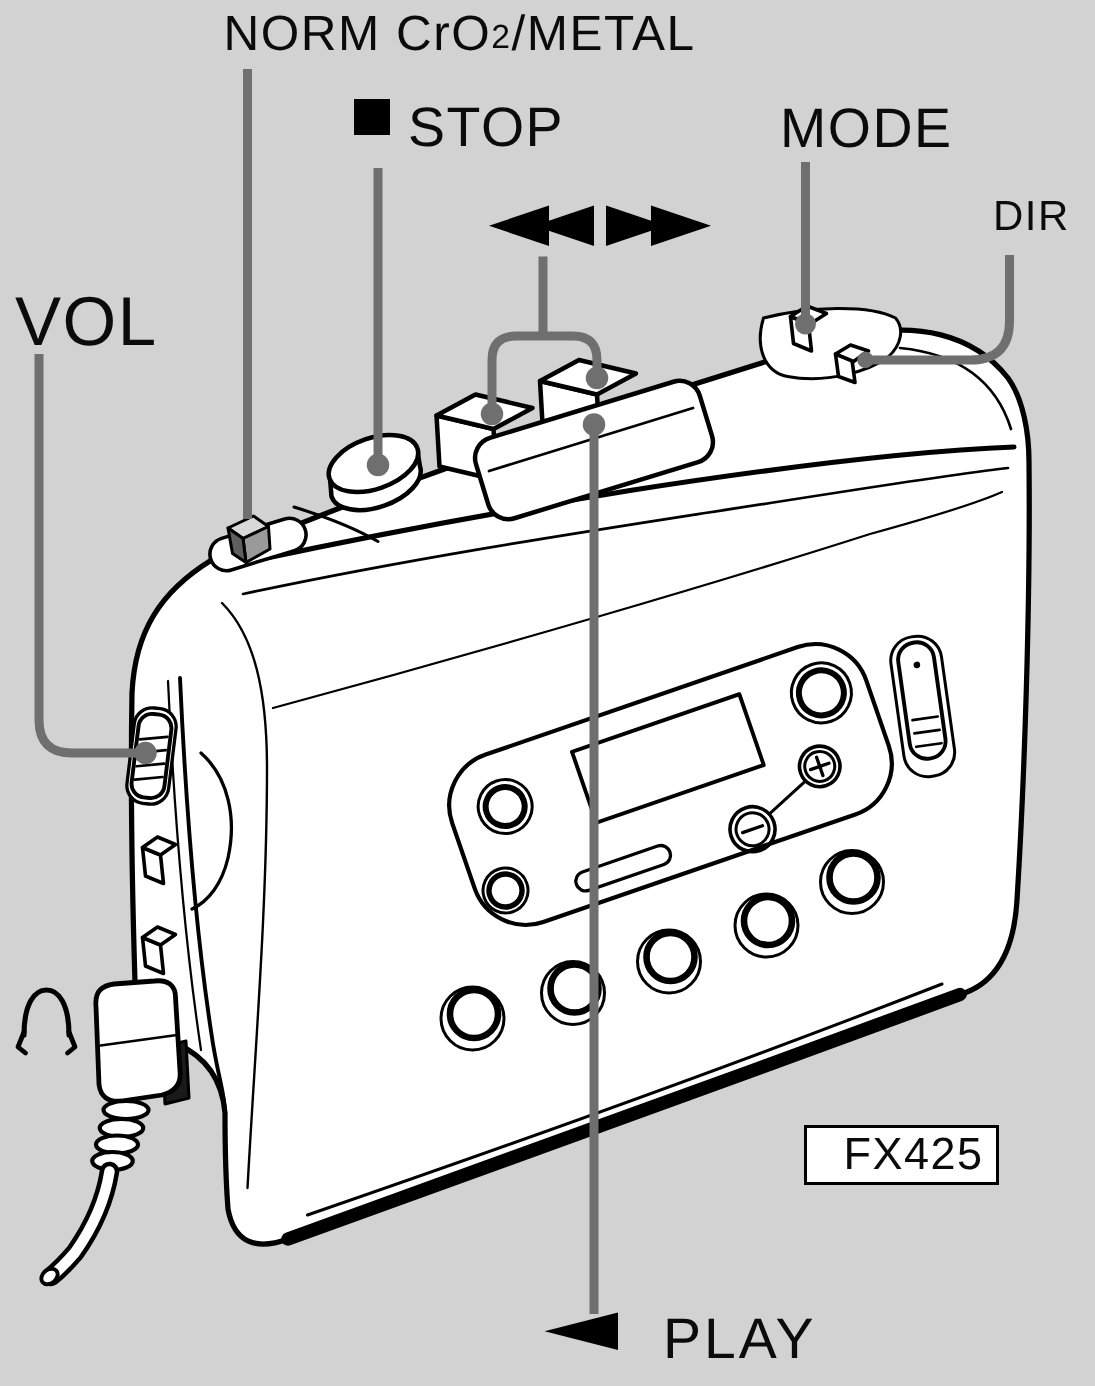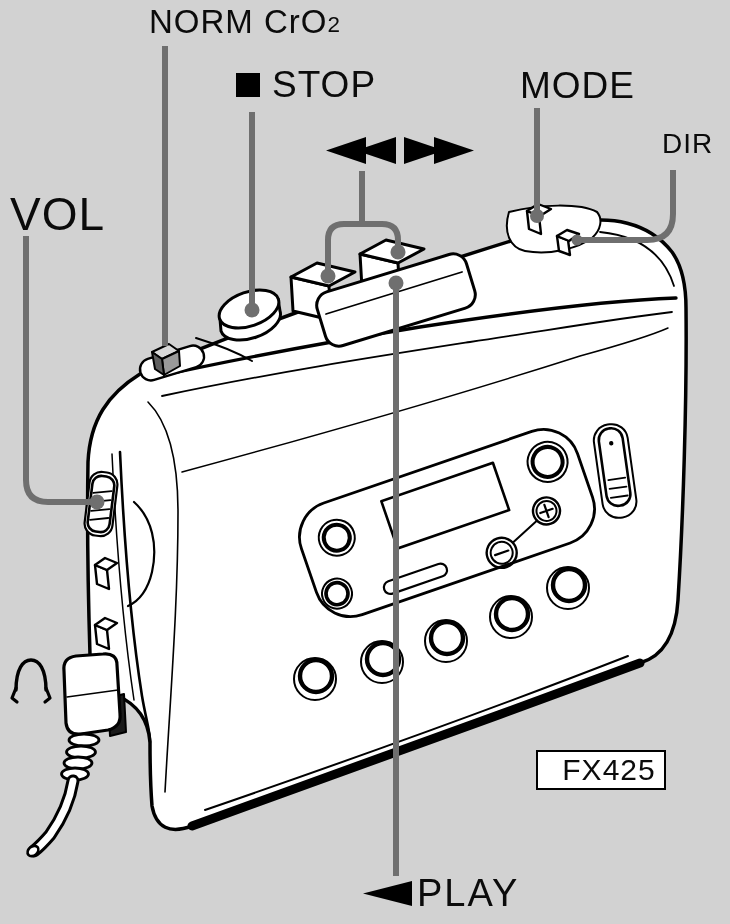--- a/index.html
+++ b/index.html
@@ -8,21 +8,21 @@
     background:#d2d2d2;
     font-family:"Liberation Sans","DejaVu Sans",sans-serif;
     color:#0b0b0b;
   }
   .stage{position:absolute;inset:0;width:730px;height:924px;}
   #art{position:absolute;left:0;top:0;}
   .label{
     position:absolute;line-height:1;white-space:nowrap;
     letter-spacing:1px;color:#0b0b0b;
   }
-  .lab-row{display:flex;align-items:center;}
+  .lab-row{display:flex;}
   .sub{font-size:0.68em;align-self:flex-end;transform:translateY(-2px);}
   .stop-square{width:24px;height:24px;background:#000;margin-right:12px;flex:0 0 auto;}
   .tri{display:block;}
   .badge{
     position:absolute;left:536px;top:750px;width:110px;height:36px;
     background:#fff;border:2.5px solid #000;
     display:flex;align-items:center;justify-content:center;
     font-size:30px;letter-spacing:1px;padding-left:16px;
   }
   .hp-icon{position:absolute;left:8px;top:652px;}
@@ -218,20 +218,21 @@
         <circle cx="577" cy="240" r="5.5"></circle>
         <circle cx="97" cy="502" r="7.5"></circle>
       </g>
     </g>
   </svg>
 
   <div class="label" style="left:149px;top:5px;font-size:33px;">
     <span class="lab-row" style="align-items:flex-start;">
       <span>NORM CrO</span>
         <span class="sub">2</span>
+        <span>/METAL</span>
     </span>
   </div>
 
   <div class="label lab-row" style="left:236px;top:66px;font-size:37px;">
     <span class="stop-square"></span>
     <span>STOP</span>
   </div>
 
   <div class="label" style="left:520px;top:67px;font-size:37px;">
     <span>MODE</span>
@@ -249,21 +250,21 @@
     <svg class="tri" width="70" height="29" viewBox="0 0 70 29">
       <polygon points="0,1 0,28 40,14.5" fill="#000"></polygon>
       <polygon points="30,1 30,28 70,14.5" fill="#000"></polygon>
     </svg>
   </div>
 
   <div class="label" style="left:10px;top:191px;font-size:46px;">
     <span>VOL</span>
   </div>
 
-  <div class="label lab-row" style="left:363px;top:874px;font-size:38px;letter-spacing:2px;gap:5px;">
+  <div class="label lab-row" style="left:363px;top:874px;font-size:38px;letter-spacing:2px;gap:30px;">
     <svg class="tri" width="49" height="27" viewBox="0 0 49 27">
       <polygon points="49,1 49,26 0,13.5" fill="#000"></polygon>
     </svg>
     <span>PLAY</span>
   </div>
 
   <div class="badge">
     <span>FX425</span>
   </div>
 

